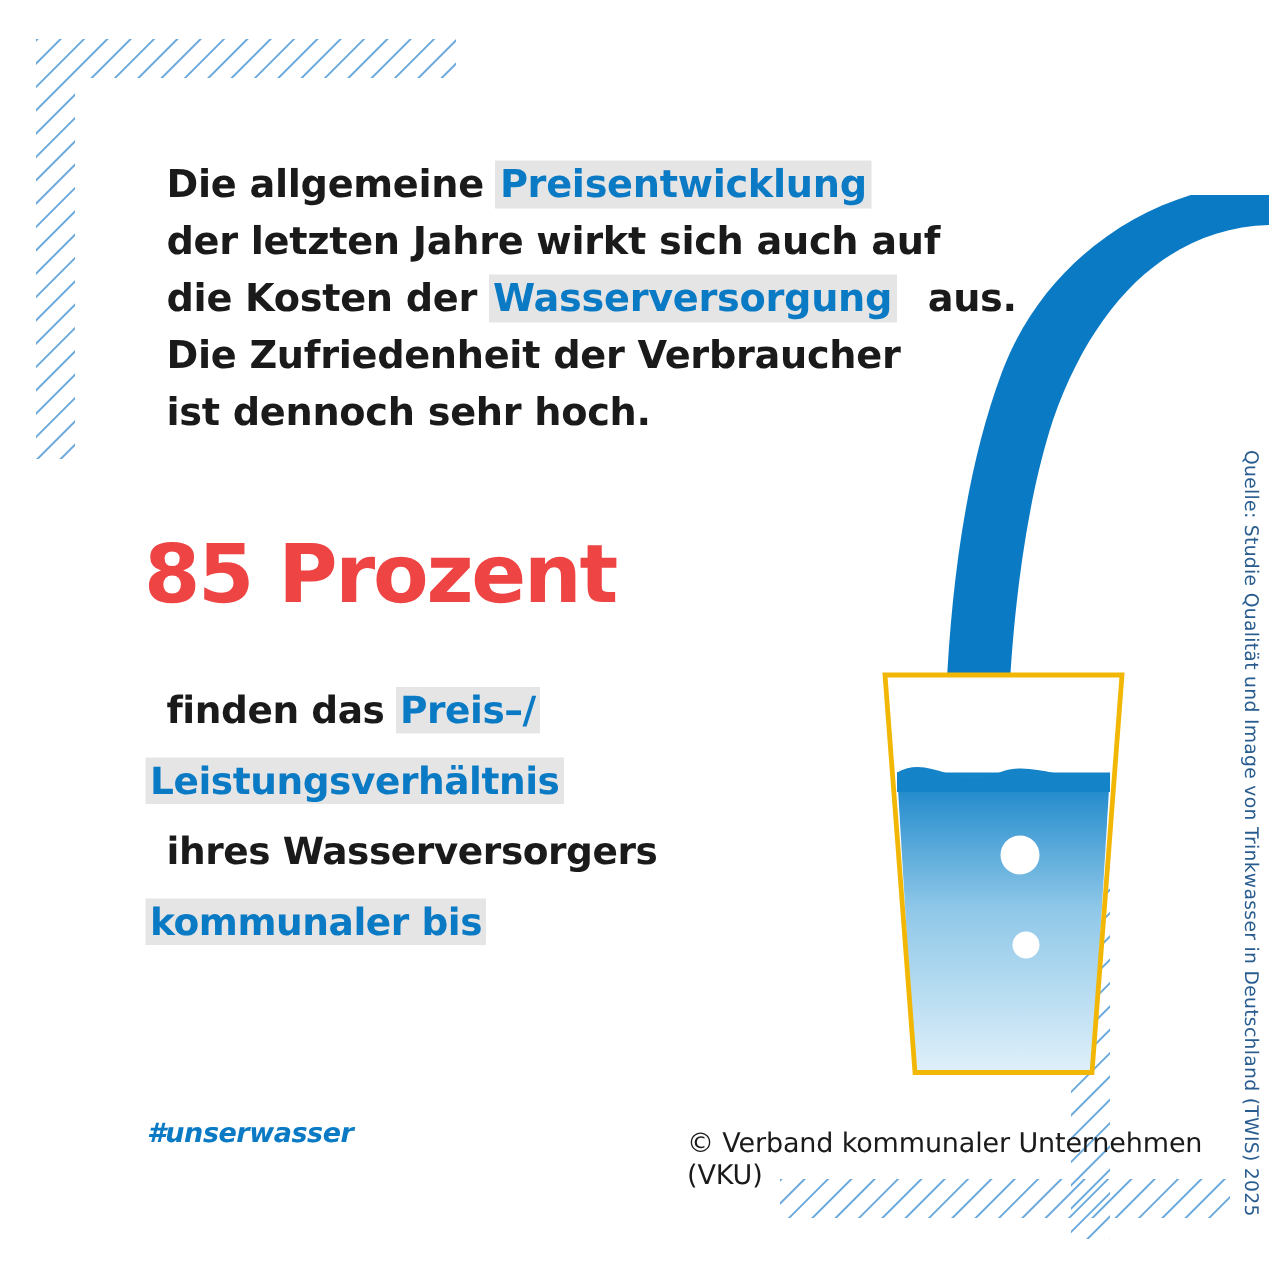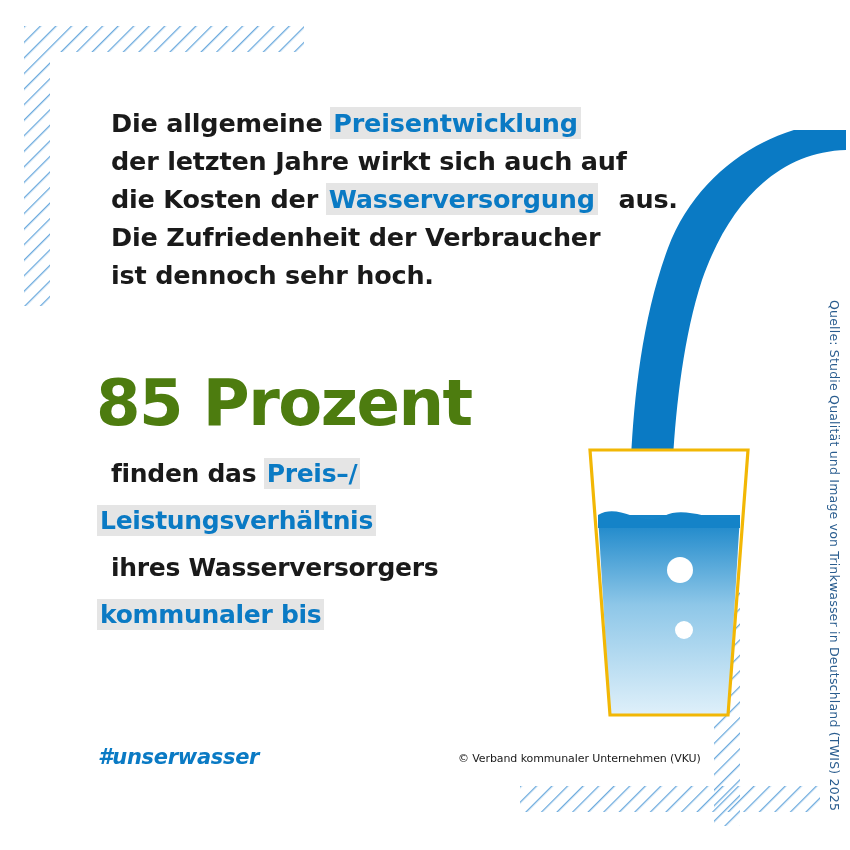--- a/index.html
+++ b/index.html
@@ -40,24 +40,24 @@
     color: #0a7ac4;
     padding: 1px 3px;
     margin: 0 -1px;
   }
   .plain { color: #1a1a1a; margin-left: 13px; }
 
   
   #headline {
     position: absolute;
     left: 96px;
-    top: 372px;
-    font-size: 64px;
-    font-weight: bold;
-    color: #4d7c0f;
+    top: 352px;
+    font-size: 54px;
+    font-weight: bold;
+    color: #ef4444;
     letter-spacing: -1.5px;
     line-height: 62px;
   }
 
   
   #statement {
     position: absolute;
     left: 98px;
     top: 450px;
     width: 470px;
@@ -67,33 +67,33 @@
     color: #1a1a1a;
     letter-spacing: -0.3px;
   }
   #statement .line { white-space: nowrap; }
 
   
   #hashtag {
     position: absolute;
     left: 98px;
     top: 745px;
-    font-size: 21px;
+    font-size: 18px;
     font-weight: bold;
     font-style: italic;
     color: #0a7ac4;
     letter-spacing: -0.3px;
   }
 
   
   #copyright {
     position: absolute;
     left: 458px;
     top: 752px;
-    font-size: 11px;
+    font-size: 18px;
     color: #1a1a1a;
     letter-spacing: -0.1px;
   }
 
   
   #source {
     position: absolute;
     right: 8px;
     top: 300px;
     font-size: 12.5px;

